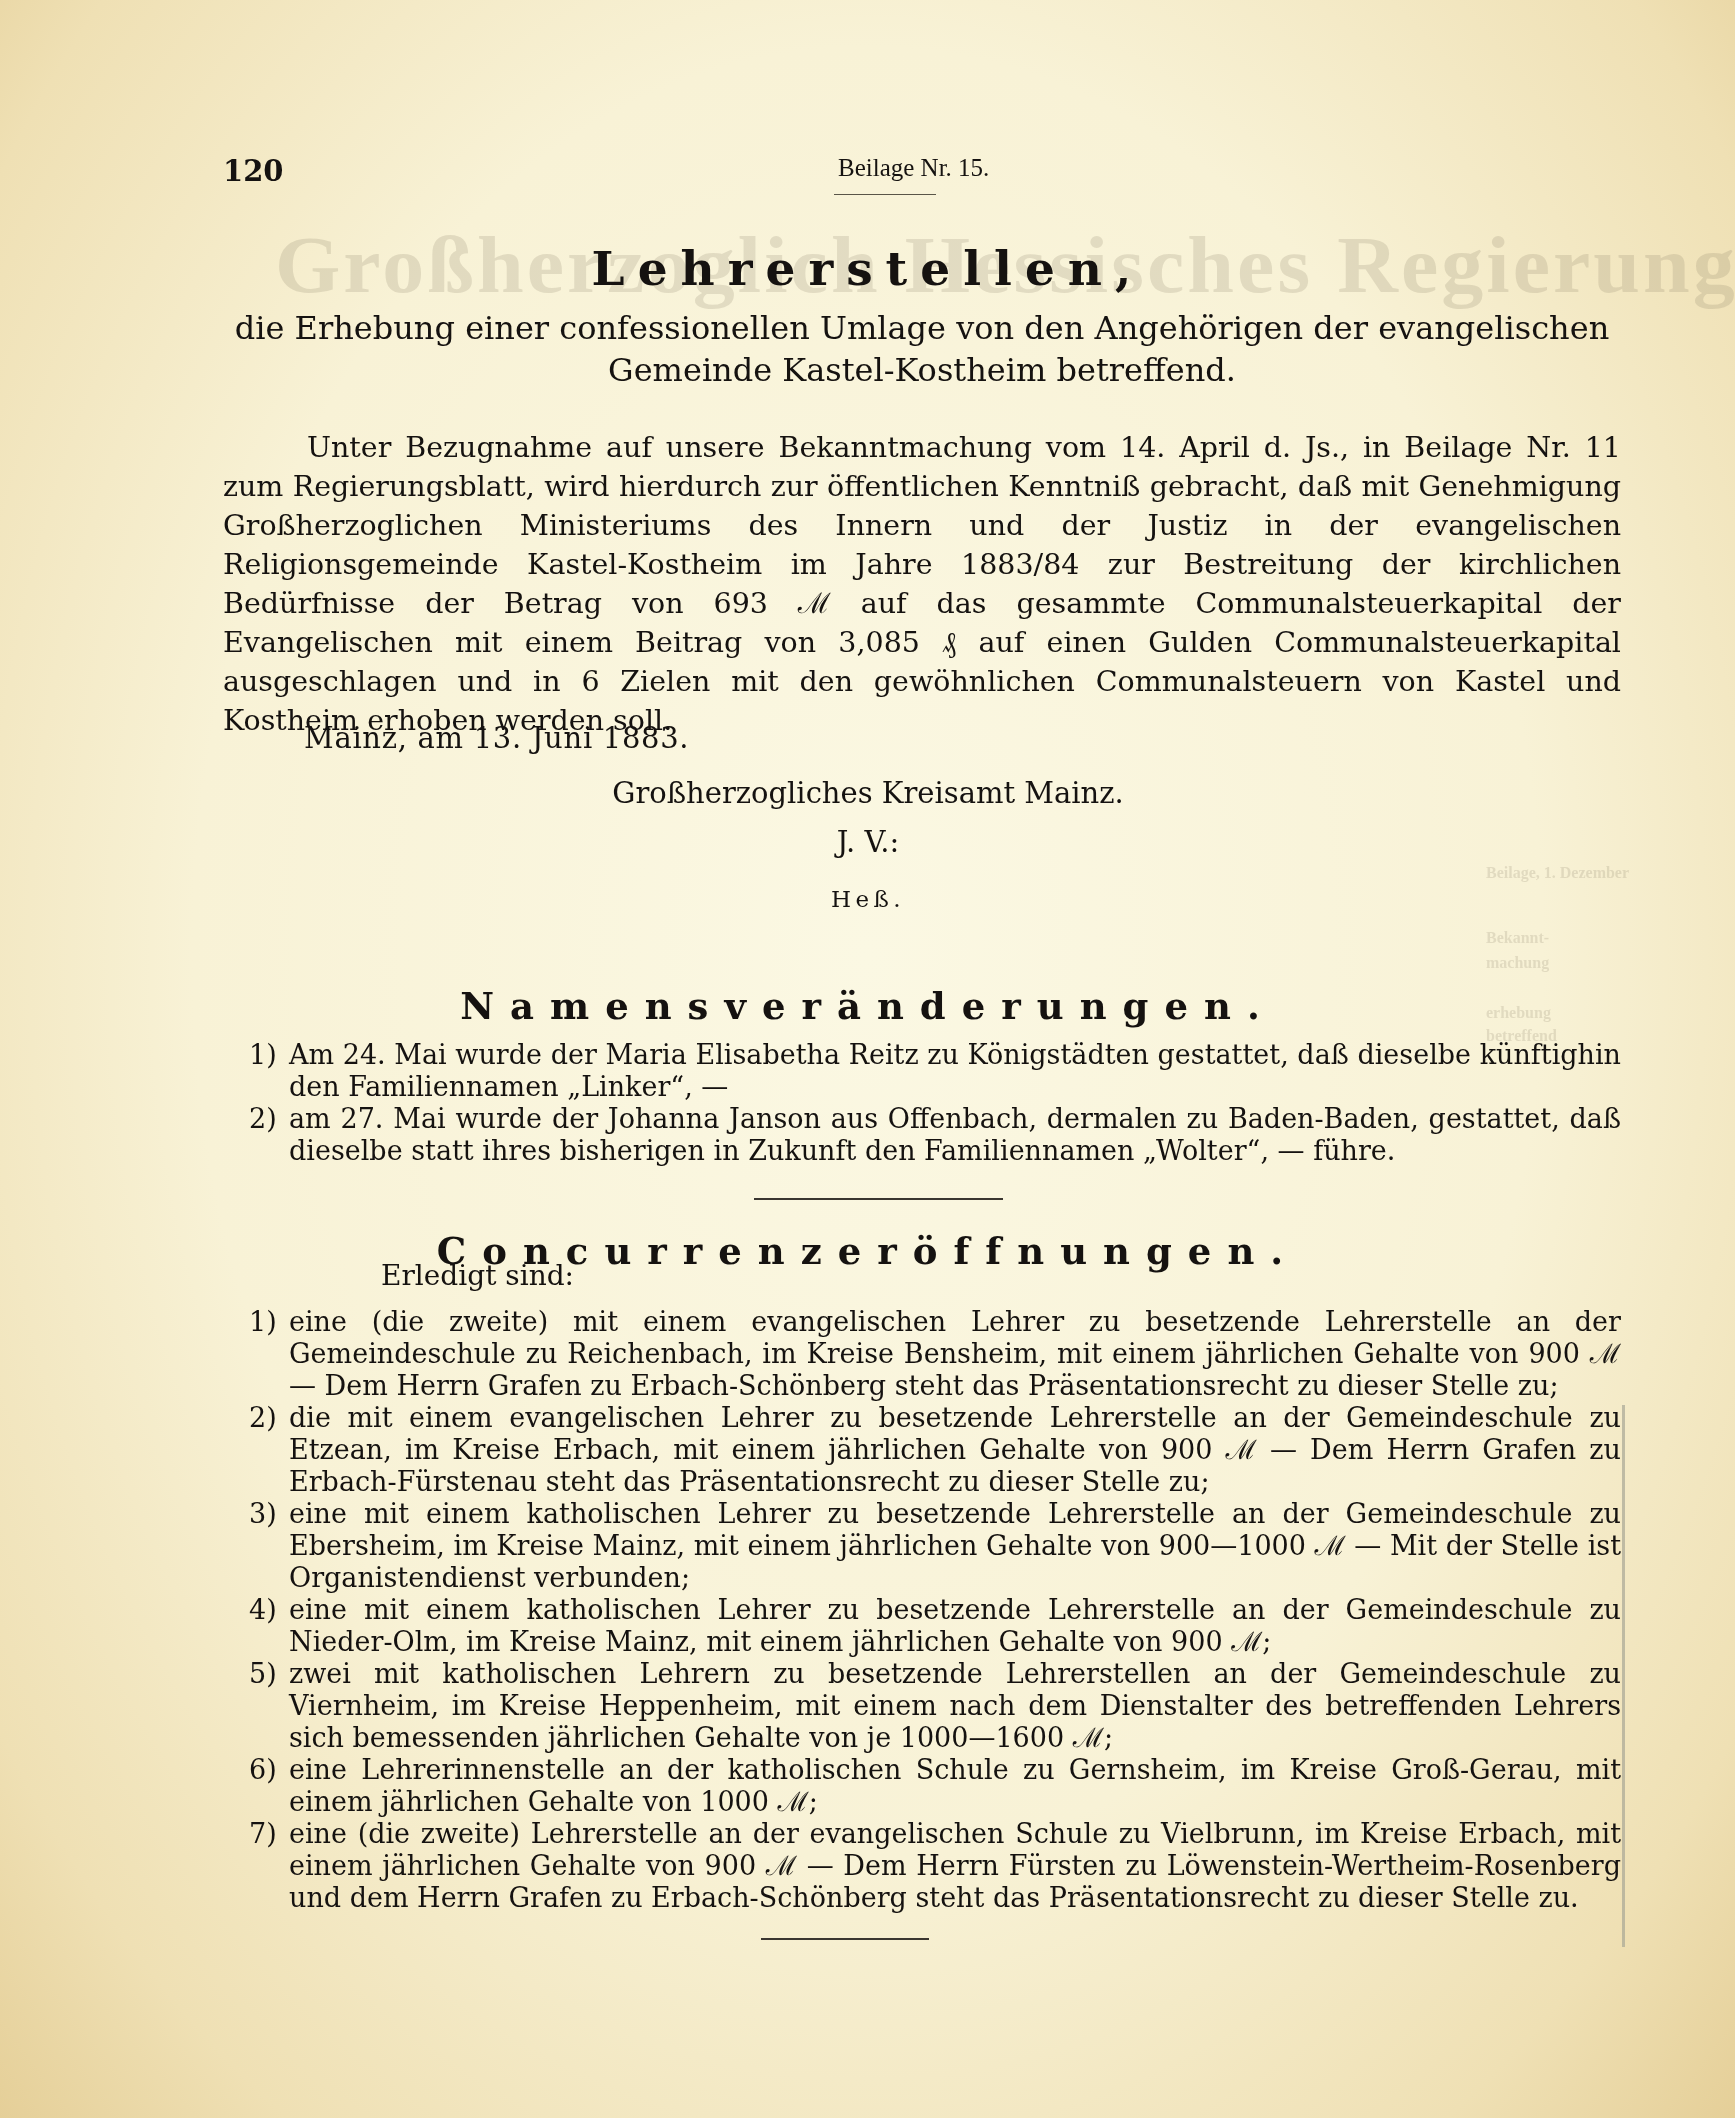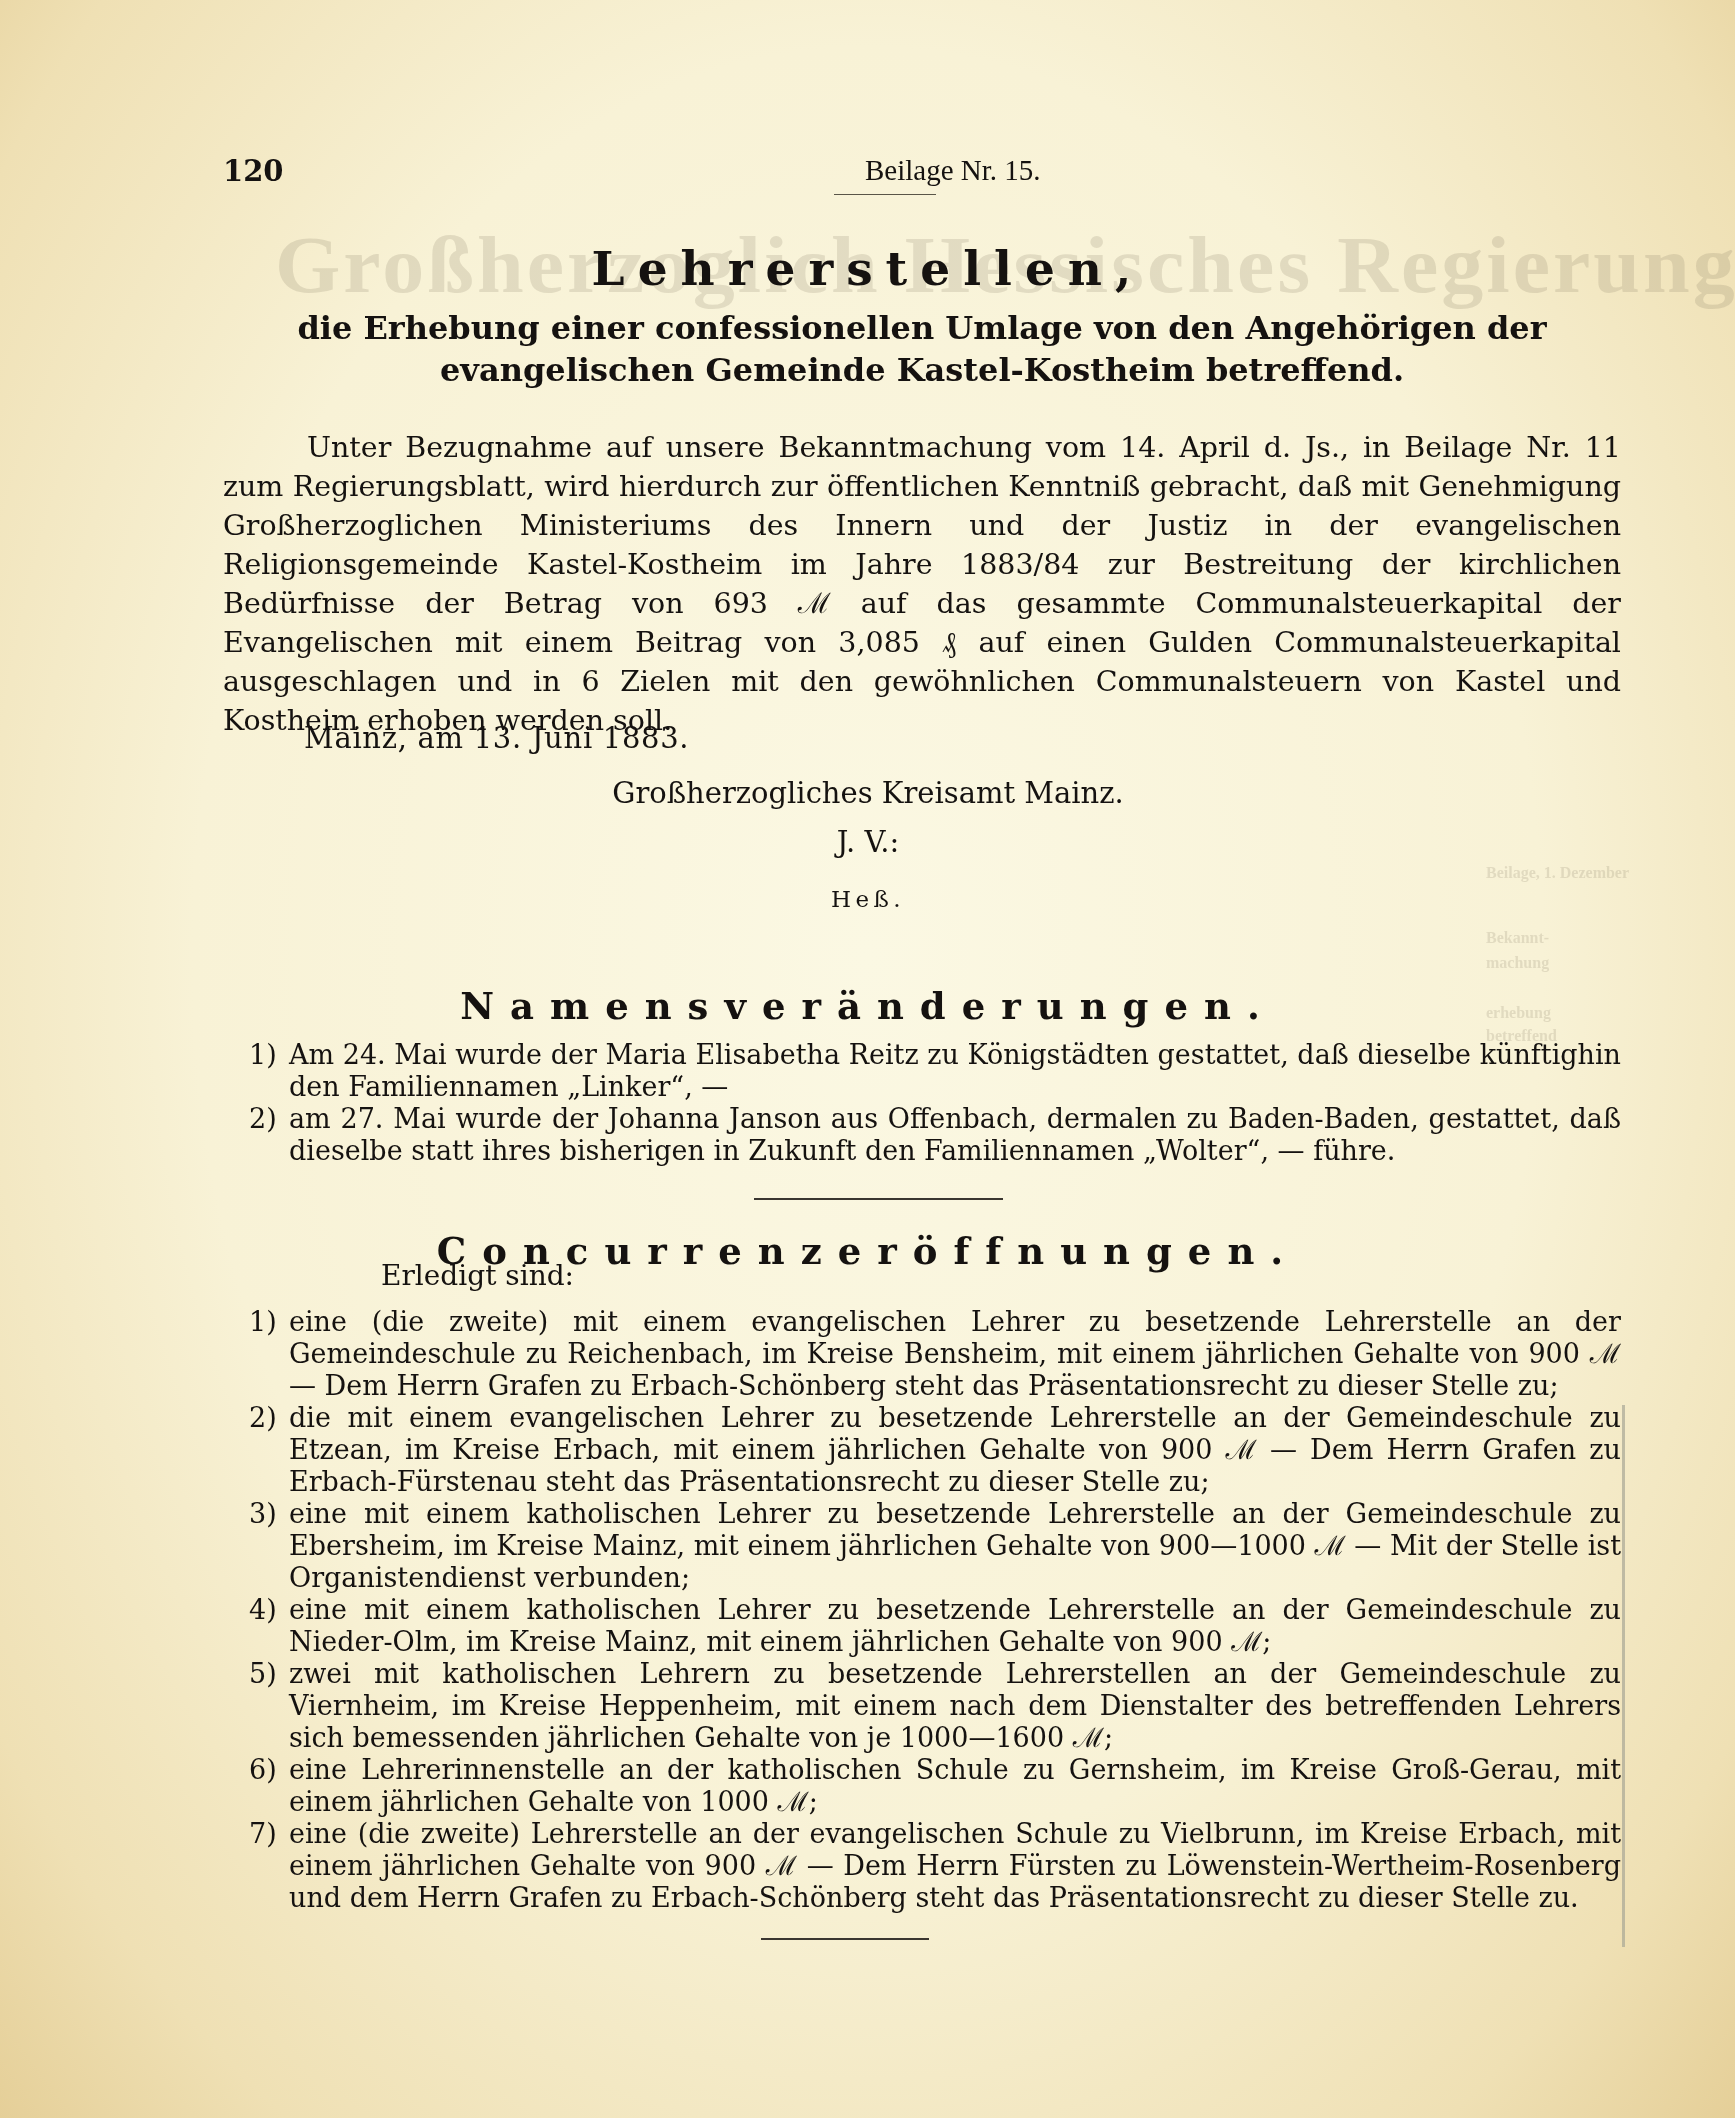--- a/index.html
+++ b/index.html
@@ -6,32 +6,32 @@
   body {
     width:1736px; height:2119px; overflow:hidden;
     background: radial-gradient(ellipse at 50% 45%, #fbf8e3 0%, #f8f2d6 55%, #efe0b4 85%, #e5cf98 100%);
     font-family: "DejaVu Serif", "Liberation Serif", serif;
     color:#151210;
     position:relative;
   }
   .page { position:absolute; left:0; top:0; width:1736px; height:2119px; }
   .header { position:absolute; top:154px; left:223px; right:223px; height:44px; }
   .page-num { position:absolute; left:0; top:0; font-size:29px; font-weight:bold; font-family:"DejaVu Serif", serif;text-align:center; }
-  .header-title { position:absolute; left:642px; top:0; font-size:29px; font-family:"Liberation Serif", serif; }
+  .header-title { position:absolute; left:615px; top:0; font-size:25px; font-family:"Liberation Serif", serif; }
   .header-rule { position:absolute; left:611px; top:40px; width:102px; border-top:1.5px solid #5a5548; }
   .bleed { position:absolute; color:rgba(120,110,90,0.18); font-weight:bold; font-family:"Liberation Serif", serif; white-space:nowrap; }
   .bleed-top { top:220px; left:315px; font-size:80px; letter-spacing:2.9px; transform:scaleX(1.05); }
   .bleed-side { left:1486px; font-size:16px; line-height:25px; }
   .title-main {
     position:absolute; top:241px; left:0; width:100%; text-align:center;
     font-size:47px; font-weight:bold; letter-spacing:13px; font-family:"DejaVu Serif", serif;
   }
   .subtitle {
     position:absolute; top:307px; left:223px; width:1398px; text-align:center;
-    font-size:32px; font-weight:bold; line-height:42px; font-family:"DejaVu Serif", serif;
+    font-size:32px; font-weight:normal; line-height:42px; font-family:"DejaVu Serif", serif;
   }
   .para {
     position:absolute; left:223px; width:1398px; font-size:28.5px; line-height:39px;
     text-align:justify; font-family:"DejaVu Serif", serif;
   }
   .para .indent { display:inline-block; width:84px; }
   .place-date { position:absolute; left:304px; top:721px; font-size:29px; letter-spacing:0.7px; }
   .authority { position:absolute; top:776px; left:0; width:100%; text-align:center; font-size:29px; font-weight:normal; }
   .iv { position:absolute; top:825px; left:0; width:100%; text-align:center; font-size:29px; }
   .signer { position:absolute; top:886px; left:0; width:100%; text-align:center; font-size:23px; letter-spacing:4.4px; }

